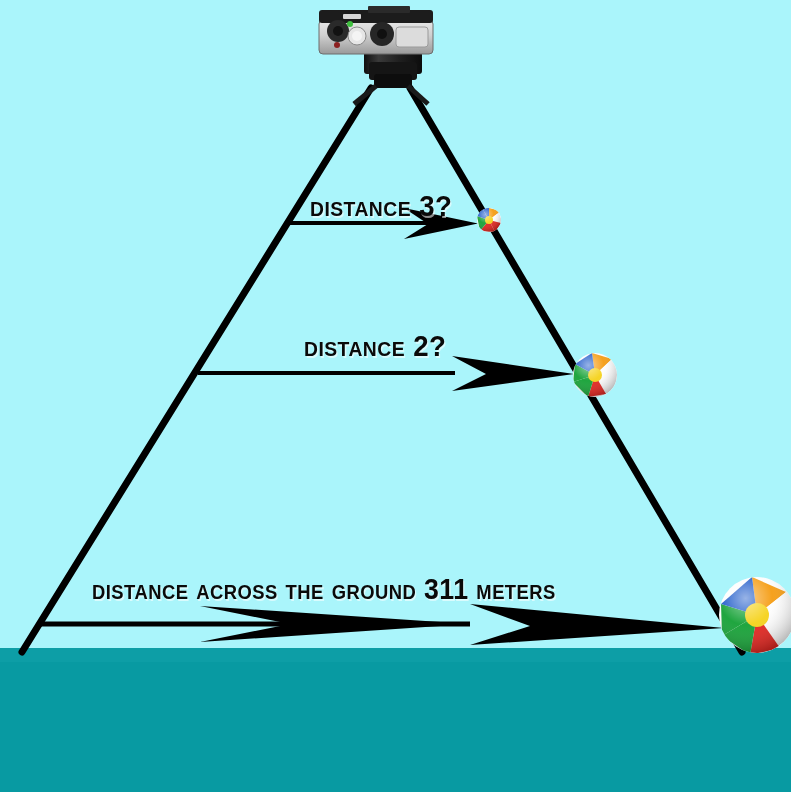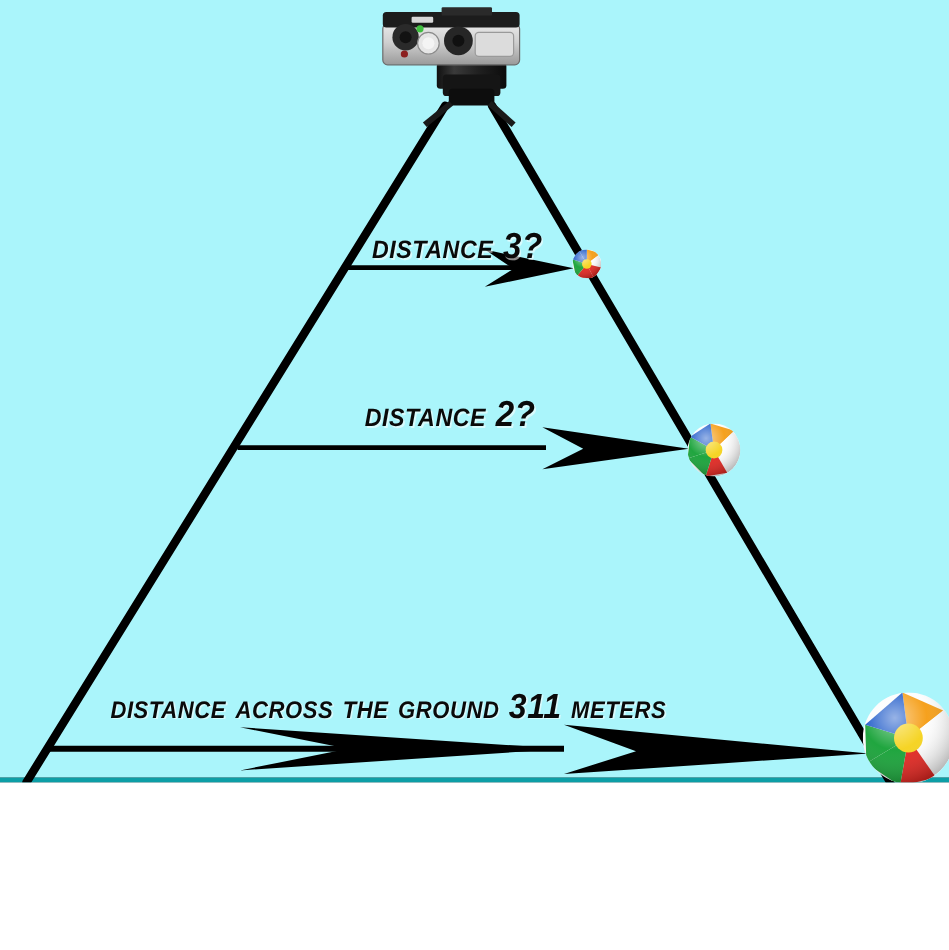--- a/index.html
+++ b/index.html
@@ -6,24 +6,23 @@
     margin: 0;
     padding: 0;
     background: #ffffff;
   }
   body {
     font-family: "Liberation Sans", sans-serif;
   }
   #scene {
     position: relative;
     width: 791px;
-    height: 652px;
+    height: 792px;
     overflow: hidden;
-    background: #ef4444;
-    font-style: italic;
+    background: #7dd3fc;
   }
   #scene svg.layer {
     position: absolute;
     left: 0;
     top: 0;
     width: 791px;
     height: 792px;
   }
   .label {
     position: absolute;

